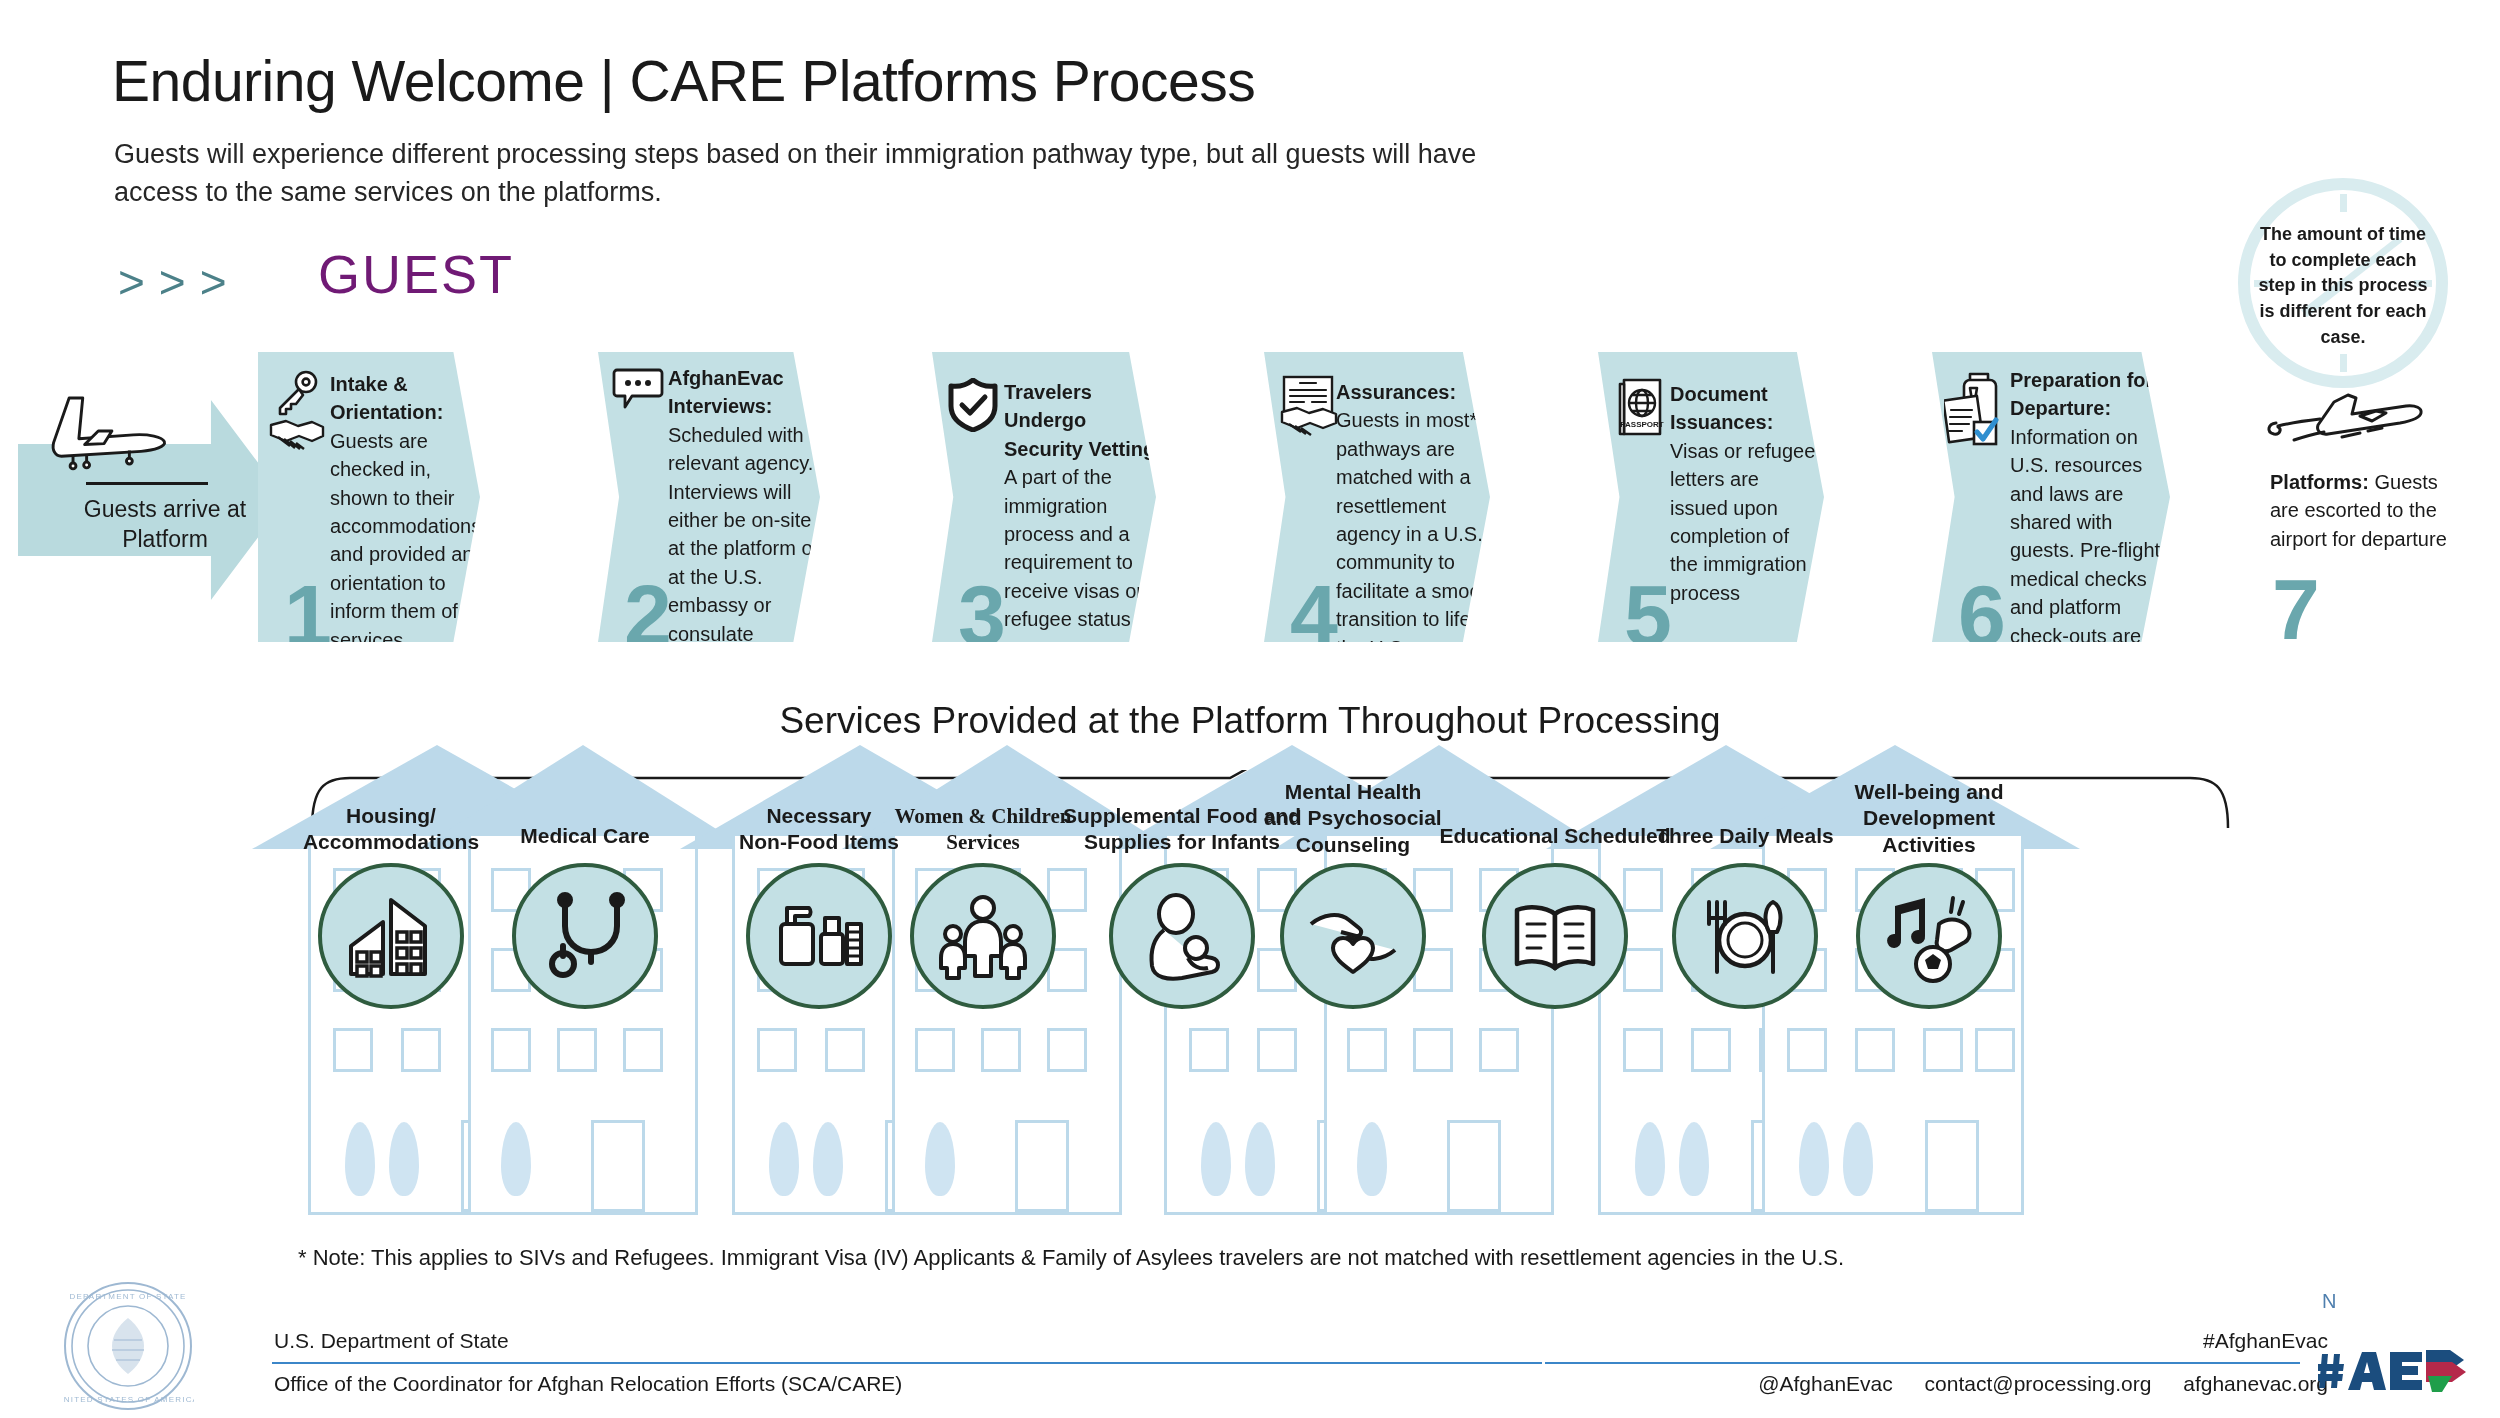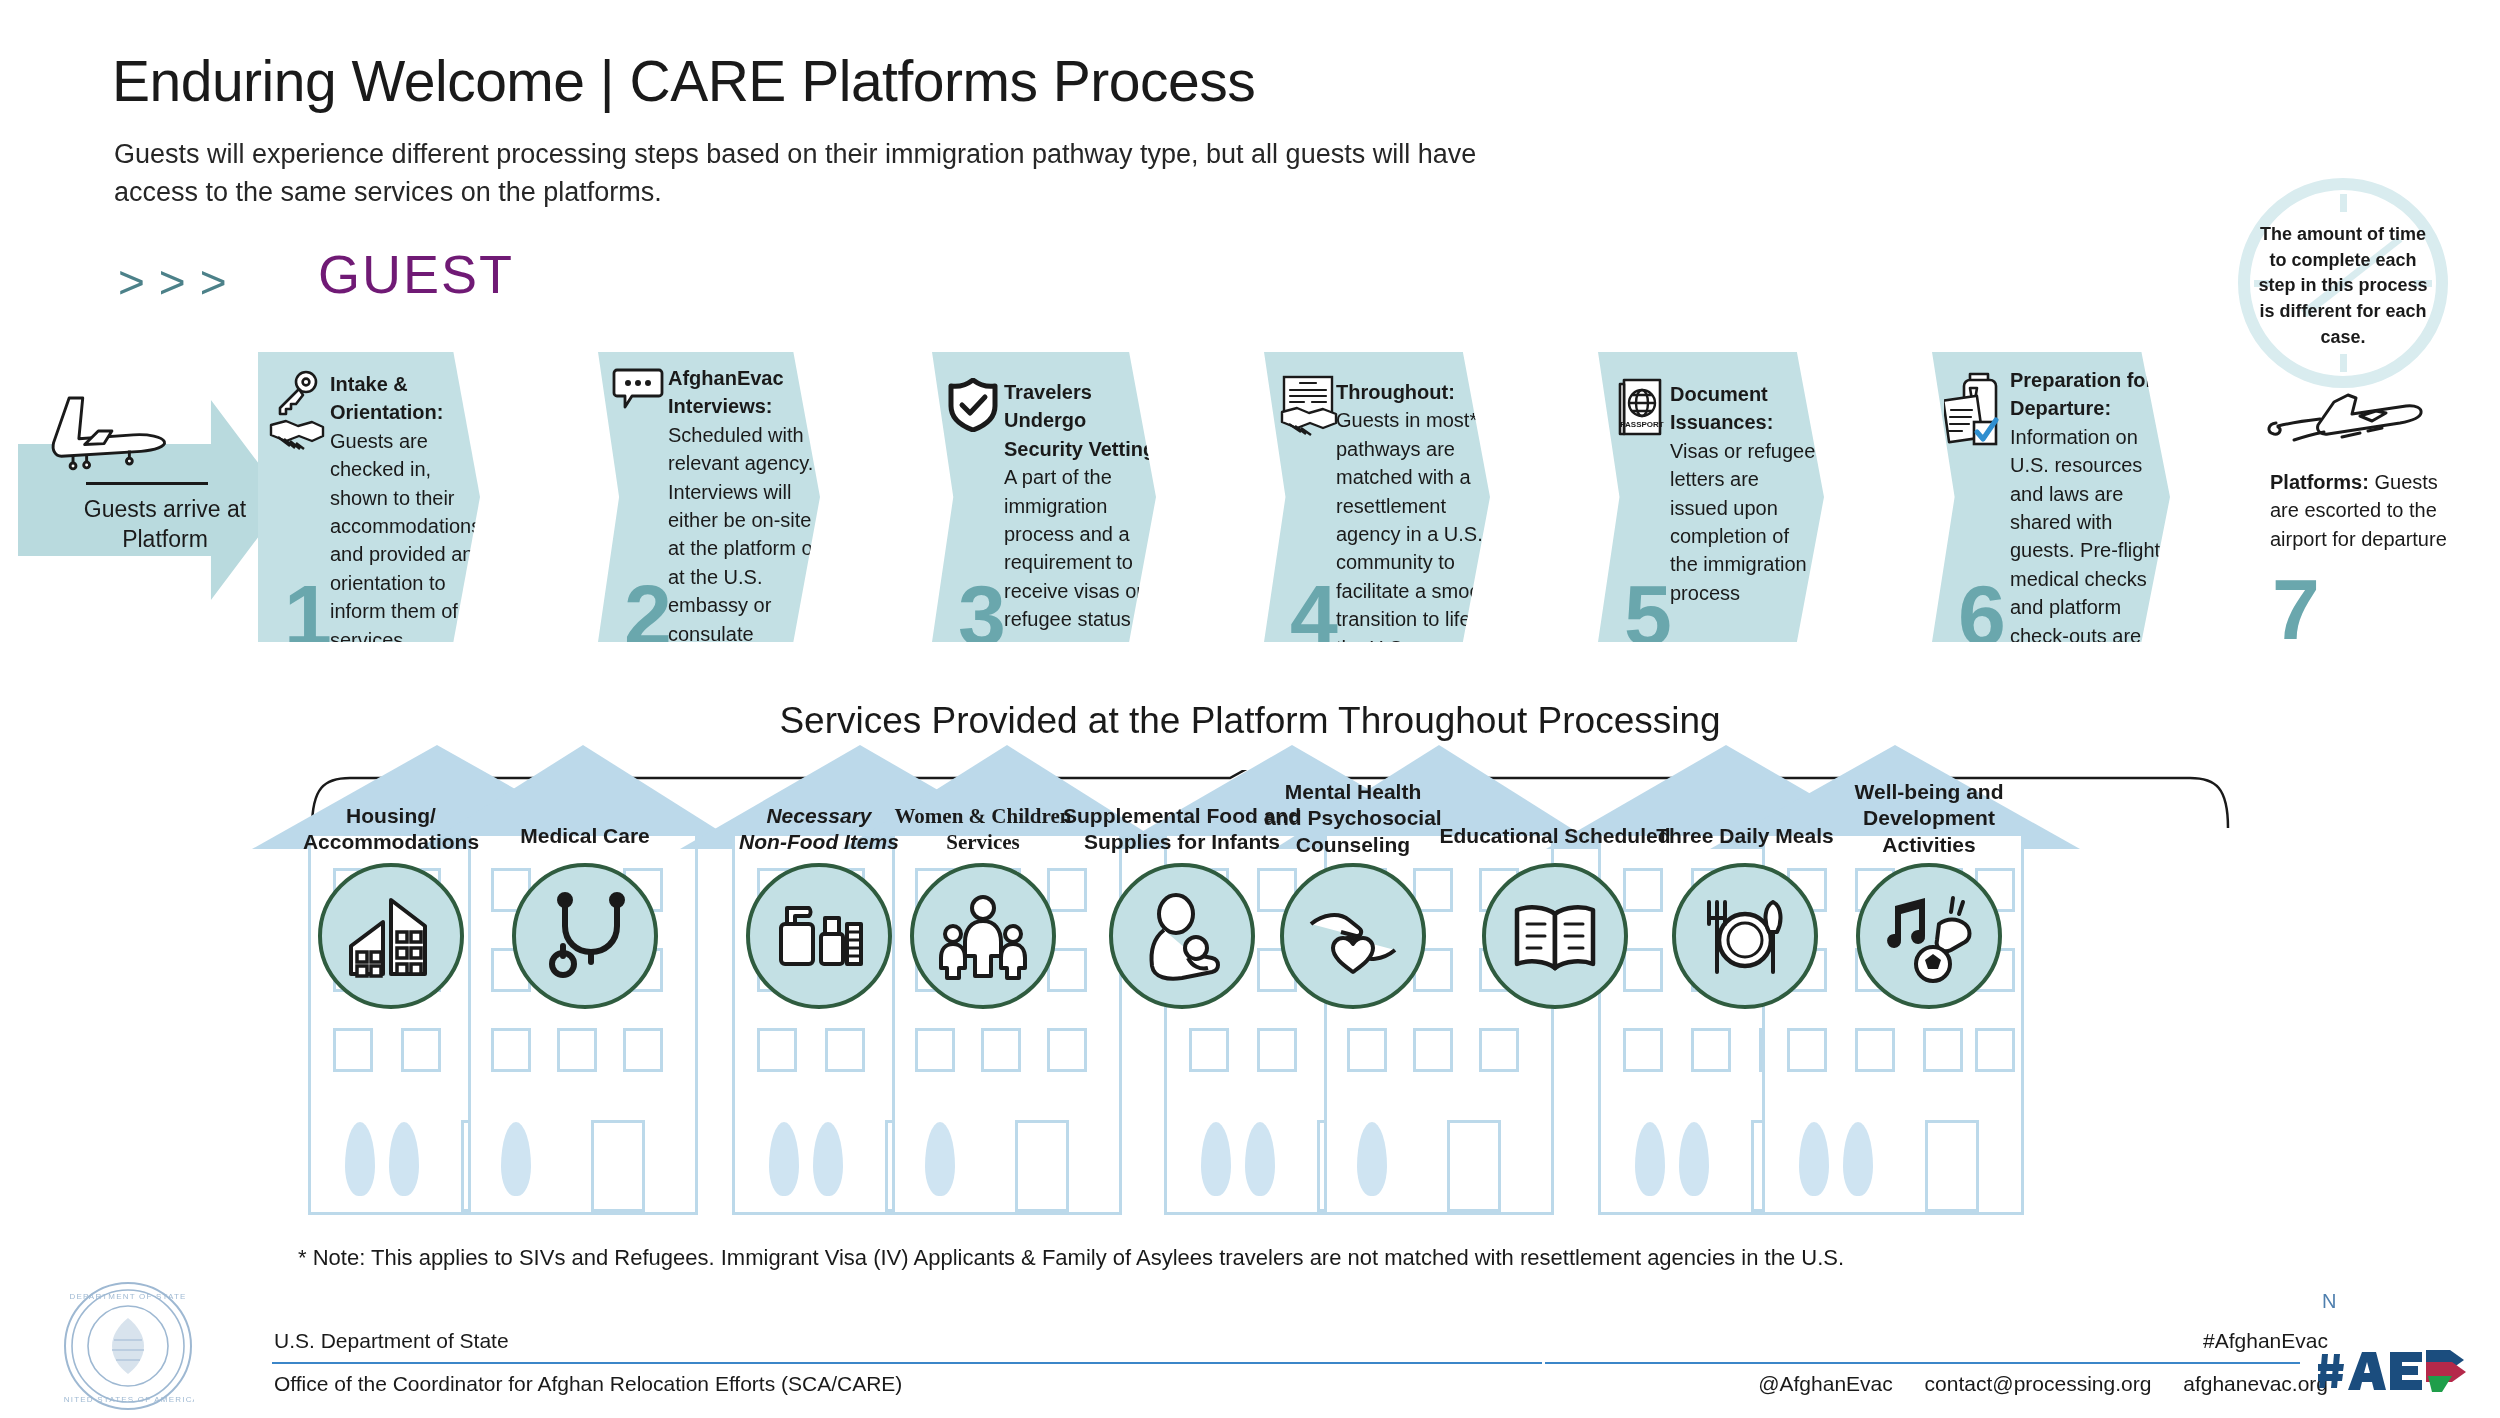--- a/index.html
+++ b/index.html
@@ -304,21 +304,21 @@
       <rect x="6" y="3" width="48" height="38" fill="#fff" stroke="#1a1a1a" stroke-width="2.4"></rect>
       <g stroke="#1a1a1a" stroke-width="2.2" stroke-linecap="round">
         <path d="M22 9 H38 M12 16 H48 M12 22 H48 M12 28 H26 M34 28 H48"></path>
       </g>
       <g fill="#fff" stroke="#1a1a1a" stroke-width="2.4" stroke-linejoin="round">
         <path d="M4 38 L19 34 L31 39 L45 35 L58 40 L58 49 L45 54 L32 49 L19 54 L4 48 Z"></path>
         <path d="M11 50 L23 58 M17 52 L28 60 M23 54 L33 61"></path>
       </g>
     </svg>
     <div class="body">
-      <b>Throughout:</b> 
+      <b>Assurances:</b> 
       <span>Guests in most* pathways are matched with a resettlement agency in a U.S. community to facilitate a smooth transition to life in the U.S.</span>
     </div>
     <div class="num">4</div>
   </div>
 
   <div class="step" id="step-5">
     <svg class="icon ic1" viewBox="0 0 52 64">
       <path d="M10 4 H46 V58 H10 Z" fill="#fff" stroke="#1a1a1a" stroke-width="2.6" stroke-linejoin="round"></path>
       <path d="M6 8 H10 V58 H6 Z" fill="#fff" stroke="#1a1a1a" stroke-width="2.6" stroke-linejoin="round"></path>
       <g fill="none" stroke="#1a1a1a" stroke-width="2.4">
@@ -555,21 +555,21 @@
               <circle cx="80" cy="12" r="5" fill="#1a1a1a"></circle>
             <path d="M54 64 V74"></path>
             <circle cx="26" cy="76" r="11"></circle>
             <path d="M26 68 V58"></path>
           </g>
         </svg>
       </div>
     </div>
 
     <div class="svc" style="left:414px; top:0; width:250px; height:300px;">
-      <div class="label" style="top:58px;font-style:italic;">
+      <div class="label" style="top:58px;">
         Necessary<br>Non-Food Items
       </div>
       <div class="badge" style="top:118px;">
         <svg viewBox="0 0 96 96">
           <g fill="#fff" stroke="#1a1a1a" stroke-width="4" stroke-linejoin="round">
             <path d="M16 20 H38 A6 6 0 0 1 38 28 H24 V36 H16 Z"></path>
             <rect x="10" y="36" width="32" height="40" rx="4"></rect>
             <path d="M54 30 H68 V46 H54 Z"></path>
               <rect x="50" y="46" width="22" height="30" rx="3"></rect>
             <rect x="76" y="36" width="14" height="40"></rect>

